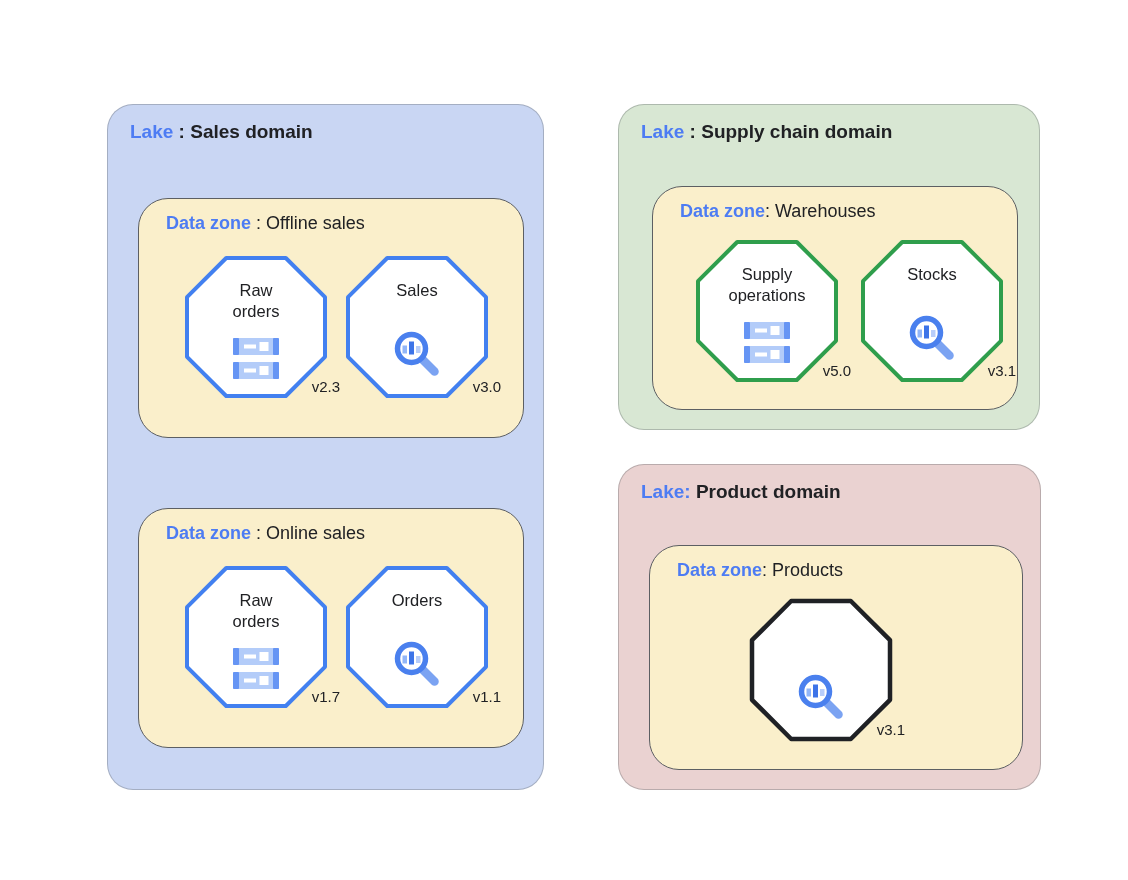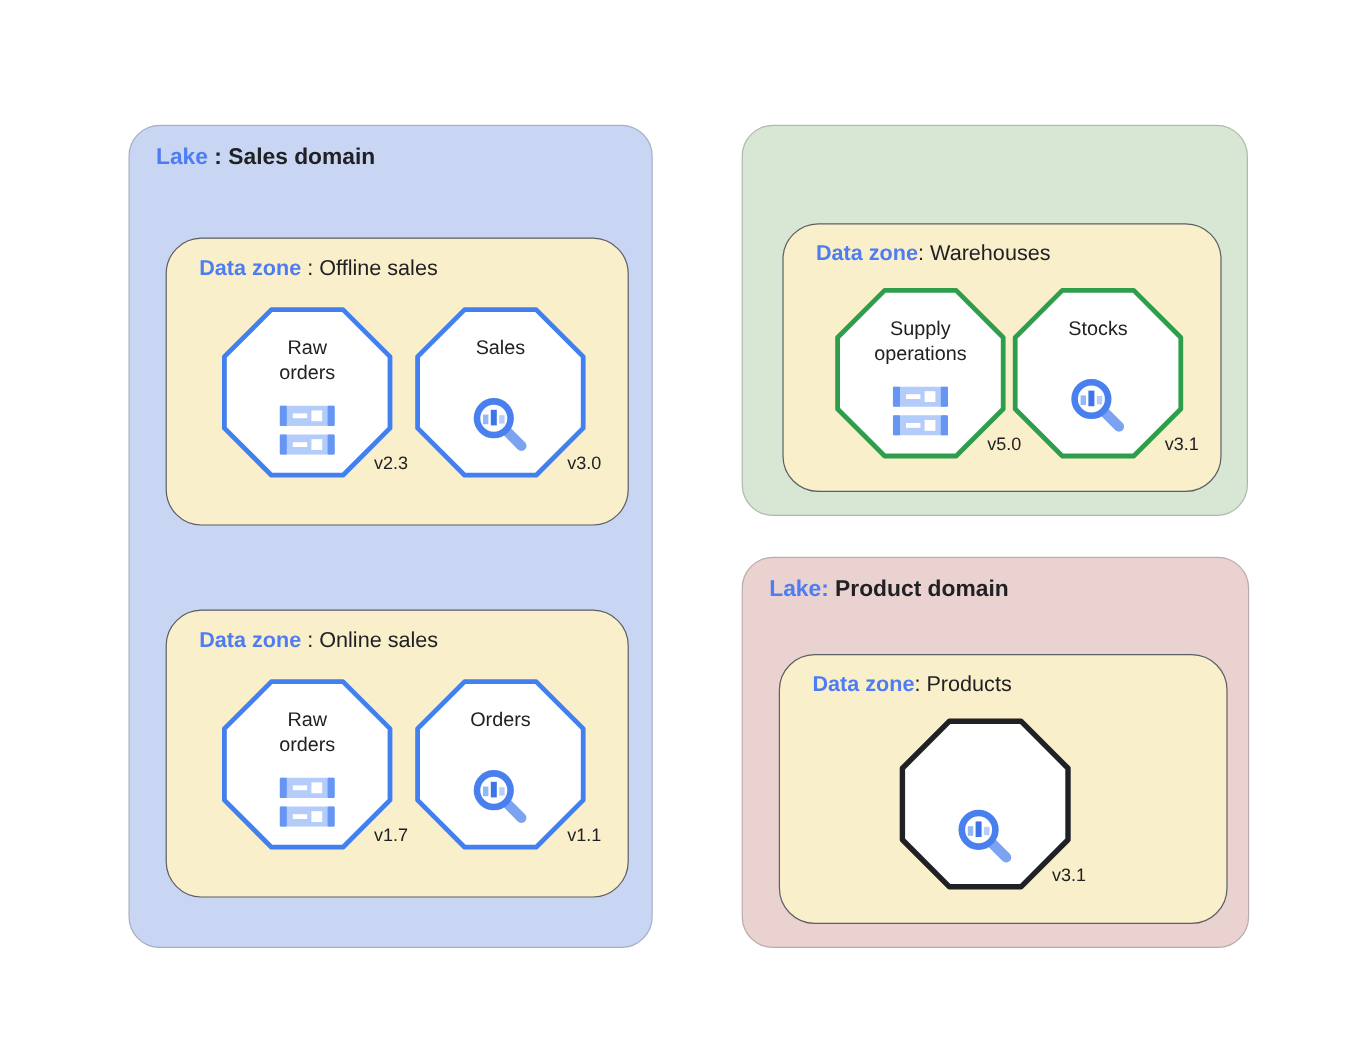--- a/index.html
+++ b/index.html
@@ -141,20 +141,21 @@
           <rect x="17" y="12.5" width="5" height="13" fill="var(--icon-bar-dark)"></rect>
           <rect x="24" y="17" width="4.5" height="7" fill="var(--icon-bar-lighter)"></rect>
         </svg>
       </span>
       <span class="version">v1.1</span>
     </div>
   </div>
 </div>
 
 <div class="lake lake-supply">
+  <div class="lake-title"><span class="prefix">Lake</span><span> : </span><span>Supply chain domain</span></div>
 
   <div class="zone zone-warehouses">
     <div class="zone-title"><span class="prefix">Data zone</span><span>: </span><span>Warehouses</span></div>
 
     <div class="octagon oct-green" style="left:42px;top:52px;">
       <svg class="shape" viewBox="0 0 144 144">
           <polygon points="42.2,3 101.8,3 141,42.2 141,101.8 101.8,141 42.2,141 3,101.8 3,42.2"></polygon>
         </svg>
       <div class="node-label">
         <div>Supply</div>
@@ -174,21 +175,21 @@
               <rect x="0" y="0" width="6" height="17" rx="1" fill="var(--icon-mid-blue)"></rect>
               <rect x="40" y="0" width="6" height="17" rx="1" fill="var(--icon-mid-blue)"></rect>
               <rect x="11" y="6.5" width="12" height="4" fill="#ffffff"></rect>
               <rect x="26.5" y="4" width="9" height="9" fill="#ffffff"></rect>
             </g>
         </svg>
       </span>
       <span class="version">v5.0</span>
     </div>
 
-    <div class="octagon oct-green" style="left:190px;top:52px;">
+    <div class="octagon oct-green" style="left:207px;top:52px;">
       <svg class="shape" viewBox="0 0 144 144">
           <polygon points="42.2,3 101.8,3 141,42.2 141,101.8 101.8,141 42.2,141 3,101.8 3,42.2"></polygon>
         </svg>
       <div class="node-label">
         <div>Stocks</div>
         <div></div>
       </div>
       <span class="node-icon icon-bigquery">
         <svg width="50" height="50" viewBox="0 0 50 50">
           <line x1="31" y1="31" x2="42.5" y2="42.5" stroke="var(--icon-handle-blue)" stroke-width="8.5" stroke-linecap="round"></line>

